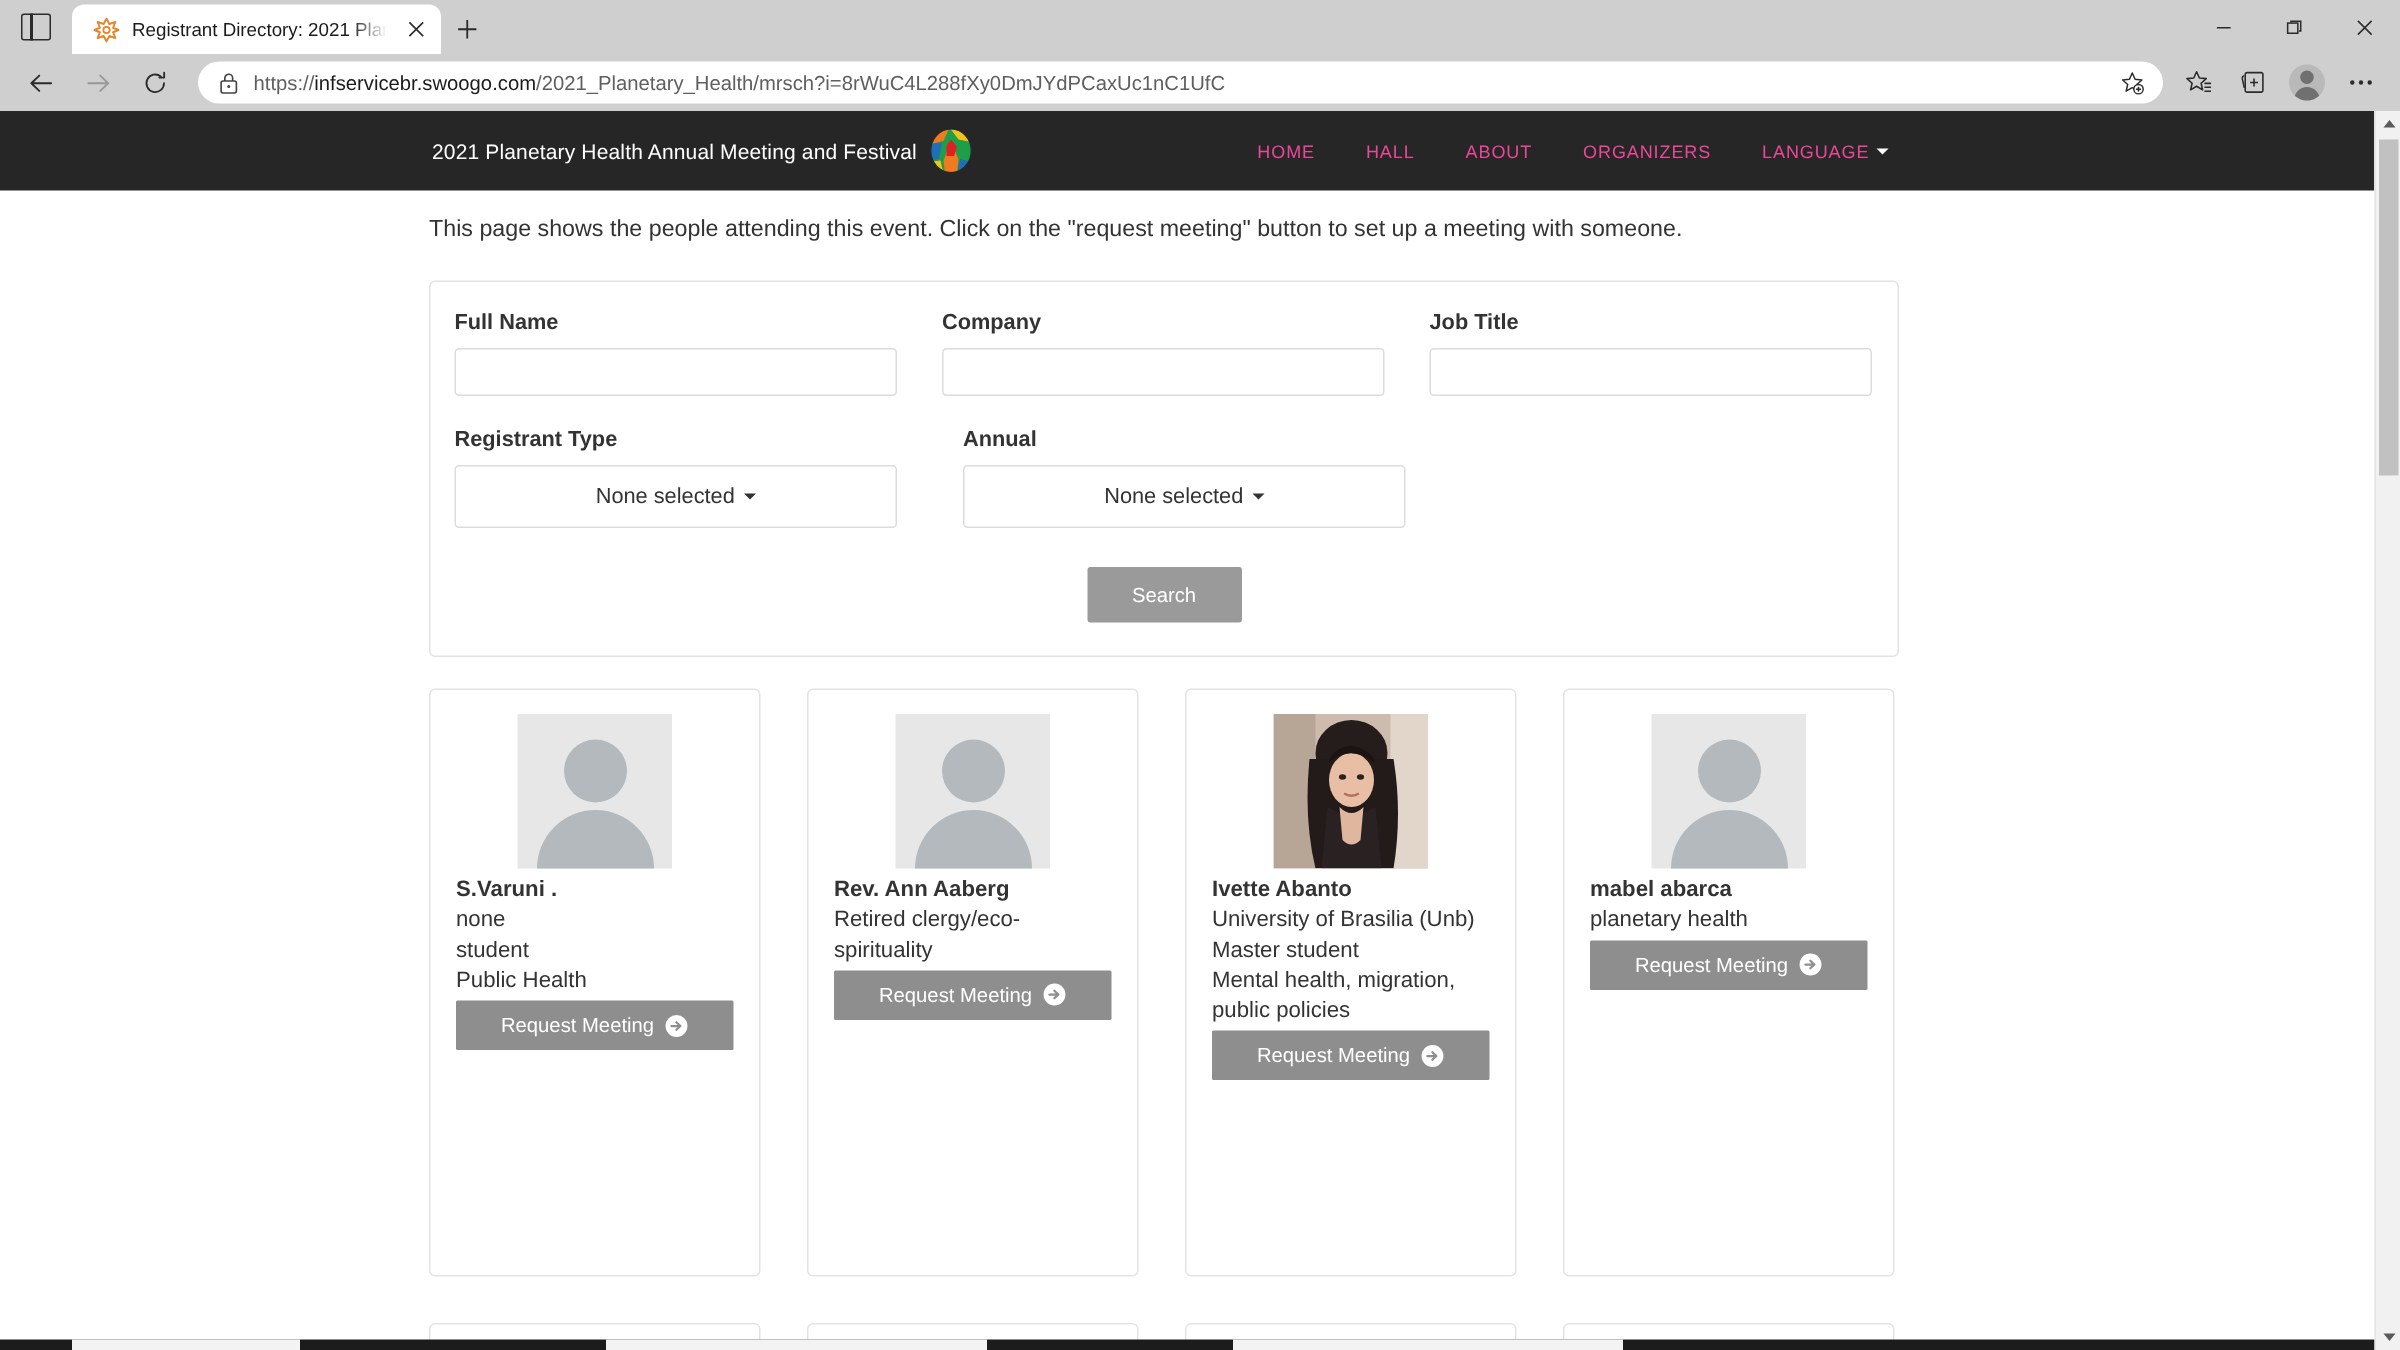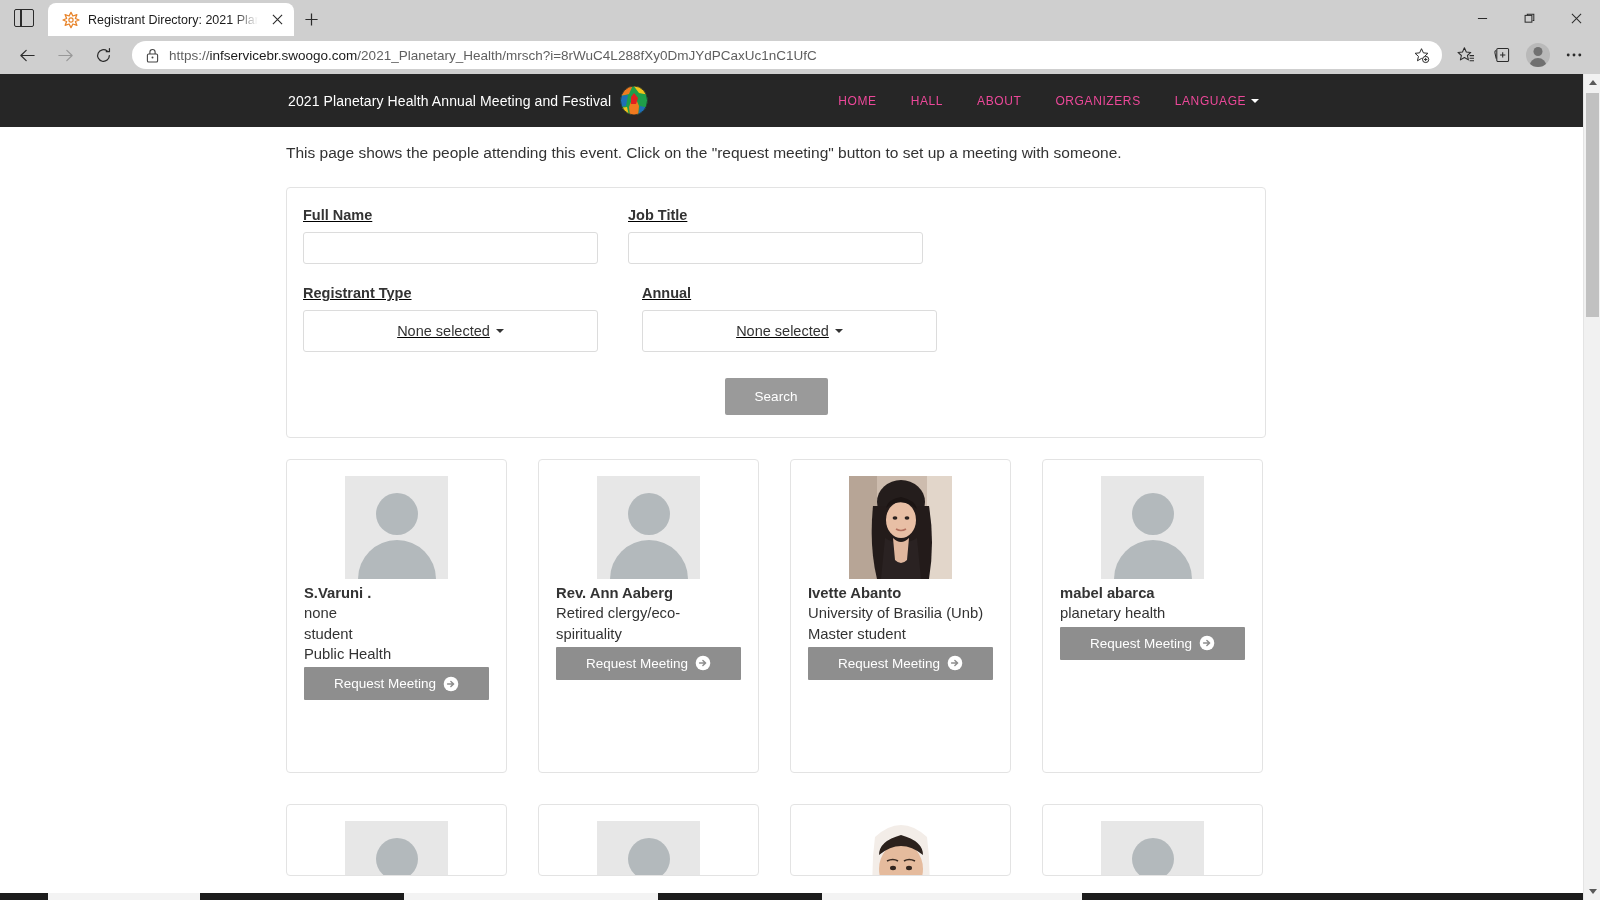--- a/index.html
+++ b/index.html
@@ -103,21 +103,21 @@
   .content { padding: 0 0 0 0; }
   .inner { width: 980px; margin-left: 286px; }
 
   h1.page-title { font-size: 33px; font-weight: 400; color: #333333; margin-top: 28px; letter-spacing: -0.1px; }
   p.page-desc { font-size: 15.5px; color: #333333; margin-top: 17px; }
 
   .search-panel {
     margin-top: 25px; border: 1px solid #e3e3e3; border-radius: 4px; background:#fff;
     padding: 19px 16px 22px 16px;
   }
-  .form-row { display: flex; gap: 30px; text-decoration: underline; }
+  .form-row { display: flex; gap: 30px; }
   .form-row + .form-row { margin-top: 21px; gap: 44px; }
   .field { width: 295px; }
   .field-label { font-size: 14.5px; font-weight: bold; color: #333333; display:block; }
   .text-input {
     margin-top: 9px; width: 295px; height: 32px; border: 1px solid #dcdcdc; border-radius: 3px;
     background:#fff; font-family: inherit; font-size: 14px; color:#333; padding: 0 9px; outline:none;
   }
   .select-box {
     margin-top: 9px; width: 295px; height: 42px; border: 1px solid #dcdcdc; border-radius: 3px;
     background:#fff; display:flex; align-items:center; justify-content:center; gap: 6px;
@@ -128,21 +128,21 @@
   .search-btn-wrap { display:flex; justify-content:center; margin-top: 26px; }
   .search-btn {
     background: #9a9a9a; color:#ffffff; border: none; border-radius: 2px;
     width: 103px; height: 37px; font-family: inherit; font-size: 13.5px; cursor: pointer;
   }
 
   
   .cards { display: grid; grid-template-columns: repeat(4, 221px); gap: 31px; margin-top: 21px; }
   .card {
     border: 1px solid #e3e3e3; border-radius: 4px; background:#fff;
-    height: 314px; padding: 16px 17px 0 17px; overflow: hidden;
+    height: 392px; padding: 16px 17px 0 17px; overflow: hidden;
   }
   .card.partial { height: 72px; }
   .avatar-wrap { display:flex; justify-content:center; }
   .avatar {
     width: 103px; height: 103px; background: #e7e7e7; position: relative; overflow: hidden;
   }
   .avatar.ph::before { content:""; position:absolute; left:50%; top:17px; transform:translateX(-50%); width:42px; height:42px; border-radius:50%; background:#b3b9bc; }
   .avatar.ph::after  { content:""; position:absolute; left:50%; top:64px; transform:translateX(-50%); width:78px; height:52px; border-radius:39px 39px 0 0; background:#b3b9bc; }
   .avatar.photo { background: #d8cfc9; }
   .avatar.photo svg { position:absolute; inset:0; width:100%; height:100%; }
@@ -316,20 +316,24 @@
 
           <p class="page-desc">This page shows the people attending this event. Click on the "request meeting" button to set up a meeting with someone.</p>
 
           <div class="search-panel">
             <div class="form-row">
               <div class="field">
                 <label class="field-label">Full Name</label>
                 <input class="text-input" type="text" value="" style="">
               </div>
               <div class="field">
+                <label class="field-label">Company</label>
+                <input class="text-input" type="text" value="" style="">
+              </div>
+              <div class="field">
                 <label class="field-label">Job Title</label>
                 <input class="text-input" type="text" value="" style="">
               </div>
             </div>
 
             <div class="form-row">
               <div class="field">
                 <label class="field-label">Registrant Type</label>
                 <div class="select-box">
                   <span>None selected</span>
@@ -404,20 +408,21 @@
                     <ellipse cx="58" cy="42" rx="2.4" ry="1.8" fill="#2b2220"></ellipse>
                     <path d="M47 53 Q52 56 57 53" fill="none" stroke="#b4705e" stroke-width="1.6"></path>
                     <path d="M36 62 Q52 72 68 62 L72 103 L32 103 Z" fill="#2a2222"></path>
                     <path d="M44 62 Q52 70 60 62 L58 84 Q52 90 46 84 Z" fill="#e0b79e"></path>
                   </svg>
                 </div>
               </div>
               <div class="card-name">Ivette Abanto</div>
               <div class="card-line">University of Brasilia (Unb)</div>
               <div class="card-line">Master student</div>
+              <div class="card-line">Mental health, migration, public policies</div>
               <button class="req-btn">
                 <span>Request Meeting</span>
                 <span class="req-arrow">
                   <svg viewBox="0 0 16 16">
                       <circle cx="8" cy="8" r="7.3" fill="#ffffff"></circle>
                       <path d="M4.6 8 H10.2 M7.9 5.5 L10.6 8 L7.9 10.5" fill="none" stroke="#8e8e8e" stroke-width="1.5" stroke-linecap="round" stroke-linejoin="round"></path>
                     </svg>
                 </span>
               </button>
             </div>

